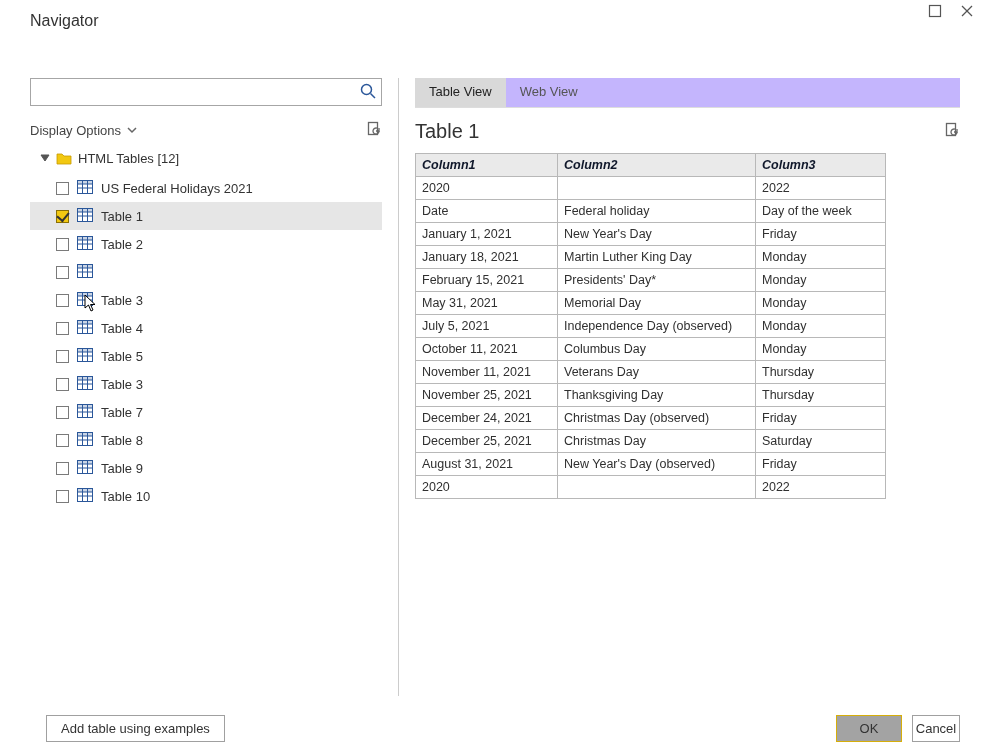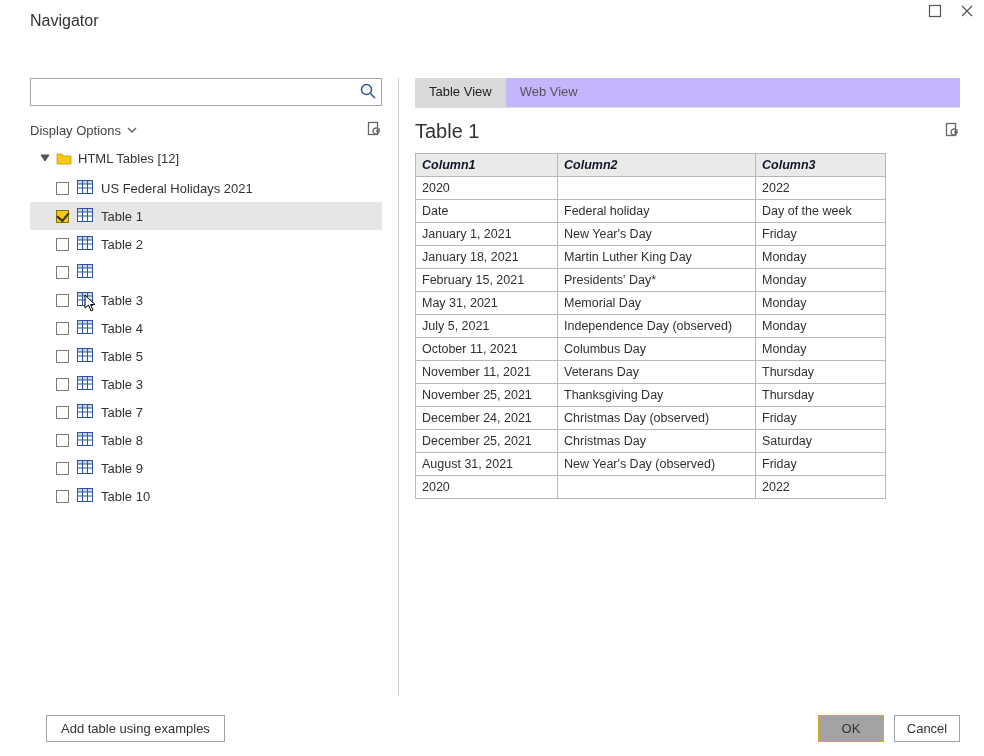--- a/index.html
+++ b/index.html
@@ -180,21 +180,21 @@
     border: 1px solid #a0a0a0;
     background: #fff;
     font-size: 13px;
     color: #333;
     cursor: default;
     display: inline-flex; align-items: center; justify-content: center;
   }
   .btn.primary { background: #a3a3a3; border-color: #d6ae0a; }
   .footer-right { display: flex; gap: 10px; }
   .ok-btn { width: 66px; }
-  .cancel-btn { width: 66px; }
+  .cancel-btn { width: 48px; }
 </style>
 </head>
 <body>
 
 <div class="window-controls">
   <span>
     <svg viewBox="0 0 14 14">
         <rect x="1.5" y="1.5" width="11" height="11"></rect>
       </svg>
   </span>

